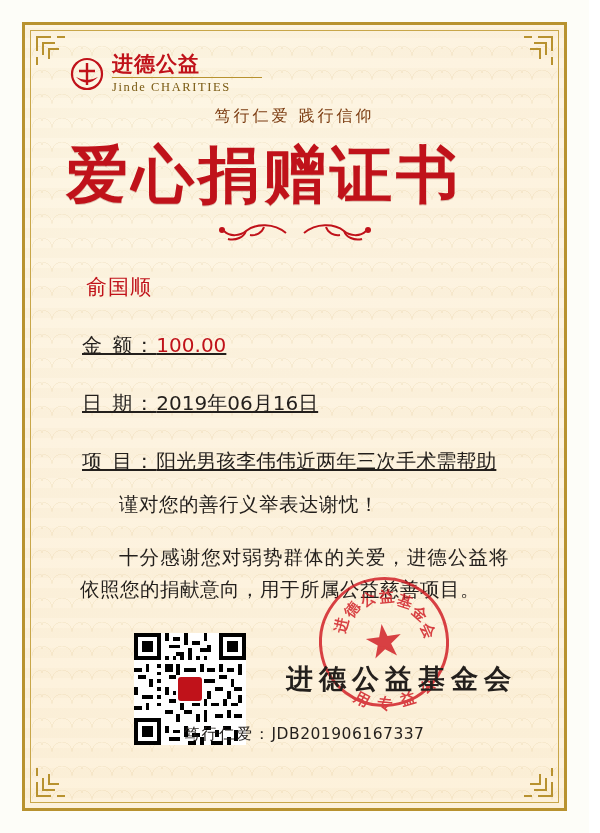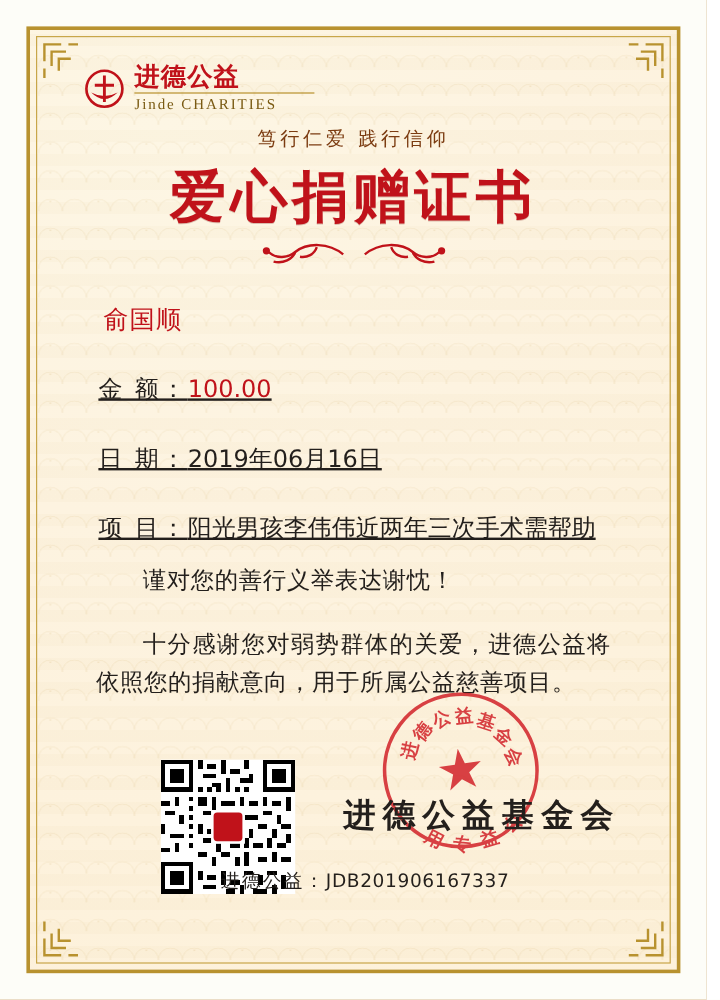--- a/index.html
+++ b/index.html
@@ -6,21 +6,21 @@
   body{
     width:600px;height:833px;
     background:#ffffff;
     font-family:"DejaVu Sans","Liberation Sans",sans-serif;
     overflow:hidden;
   }
   .page{
     position:relative;
     width:589px;height:833px;
     box-sizing:border-box;
-    background:#a16207;
+    background:#bef264;
   }
   
   .outer-margin{
     position:absolute;inset:0;
     background:#fdfdf8;
     padding:22px 22px;
     box-sizing:border-box;
   }
   .gold-frame{
     position:absolute;
@@ -80,22 +80,22 @@
   .logo-underline{
     height:1px;background:#b8922f;margin-top:2px;width:150px;
   }
 
   
   .subtitle-top{
     text-align:center;color:#7b3b10;font-size:16px;letter-spacing:3px;
     margin-top:12px;
   }
   .main-title{
-    text-align:center;color:#c0121a;
-    font-size:47px;font-weight:bold;letter-spacing:4px;
+    text-align:left;color:#c0121a;
+    font-size:62px;font-weight:bold;letter-spacing:4px;
     margin-top:6px;
     text-shadow:0 1px 0 rgba(120,20,10,.25);
   }
   .en-title-row{
     display:flex;align-items:center;justify-content:center;gap:10px;
     margin-top:2px;
   }
   .en-title{
     color:#8a3b12;font-size:13.5px;letter-spacing:2.6px;
     font-family:"Liberation Serif",serif;
@@ -406,19 +406,19 @@
             <span style="transform:rotate(172deg) translate(0,-52px) rotate(180deg)">益</span>
             <span style="transform:rotate(194deg) translate(0,-52px) rotate(180deg)">专</span>
             <span style="transform:rotate(216deg) translate(0,-52px) rotate(180deg)">用</span>
           </div>
           <div class="star">★</div>
         </div>
 
         <div class="sign">进德公益基金会</div>
 
         <div class="cert-no">
-          <span class="lbl">进德公益：</span><span>JDB201906167337</span>
+          <span class="lbl">笃行仁爱：</span><span>JDB201906167337</span>
         </div>
       </div>
 
     </div>
   </div>
 </div>
 
 </body></html>

